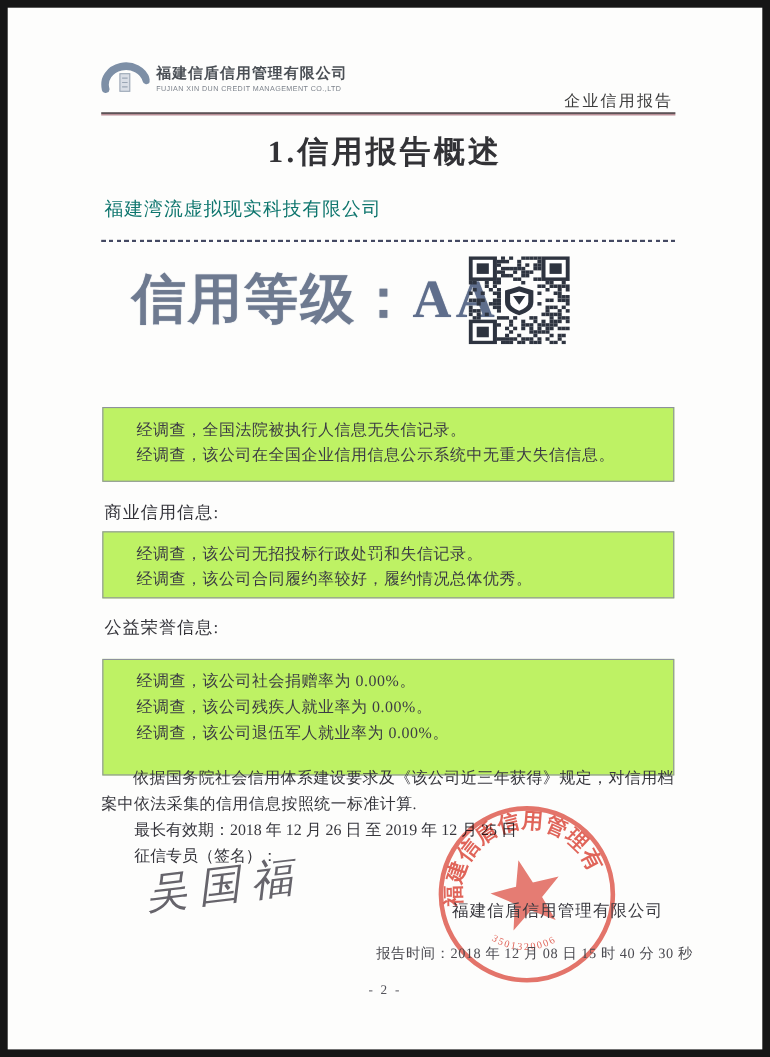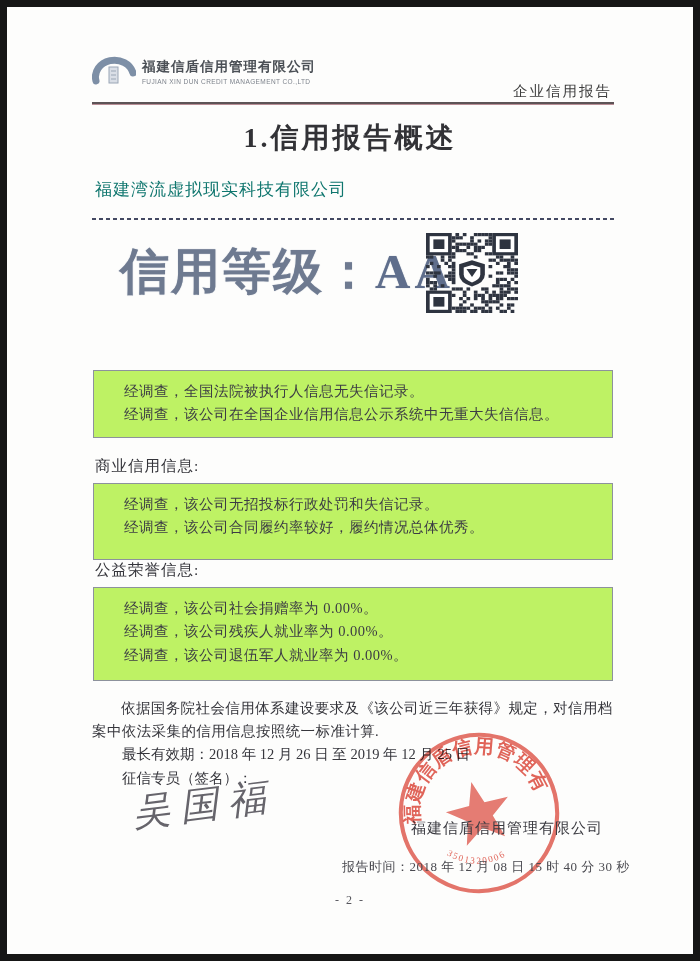--- a/index.html
+++ b/index.html
@@ -33,22 +33,22 @@
   .rating-text { position:absolute; left:28px; top:8px; font-size:49px; font-weight:bold;
     color:#6e7a90; letter-spacing:2px; text-shadow:0 0 1px #9aa4b5; }
   .rating-grade { font-family:"Liberation Serif", serif; letter-spacing:4px; color:#5f6e8c; }
   .qr { position:absolute; right:96px; top:2px; width:92px; height:80px; }
 
   
   .sec-label { position:absolute; left:88px; font-size:15.5px; color:#34343a; letter-spacing:1px; }
   .sec-box { position:absolute; left:86px; right:80px; border:1px solid #8d929c; background:#bef264;
     padding:9px 14px 9px 30px; font-size:14.5px; line-height:1.62; color:#3c3c44; letter-spacing:.5px; }
   .lbl1 { top:337px;margin-top:44px; } .box1 { top:363px; height:68px; }
-  .lbl2 { top:449px; } .box2 { top:476px; height:77px; }
-  .lbl3 { top:553px; } .box3 { top:580px; height:94px; }
+  .lbl2 { top:449px; } .box2 { top:476px; height:61px; }
+  .lbl3 { top:553px; } .box3 { top:592px; height:106px; }
 
   
   .legal { position:absolute; left:85px; right:79px; top:690px; font-size:14.5px; line-height:1.6;
     color:#36363c; text-indent:2em; letter-spacing:.4px; }
   .validity { position:absolute; left:115px; top:738px; font-size:14.5px; color:#36363c; }
   .signer { position:absolute; left:115px; top:762px; font-size:14.5px; color:#36363c; }
   .signature { position:absolute; left:128px; top:772px; font-size:38px; color:#4c4a52;
     font-weight:normal; transform:rotate(-7deg) skewX(-14deg); letter-spacing:10px; opacity:.85; }
   .issuer { position:absolute; left:404px; top:812px; font-size:15px; color:#3a3a40; letter-spacing:1px; }
   .report-time { position:absolute; left:335px; top:851px; font-size:13px; color:#4a4a50; letter-spacing:.5px; }

